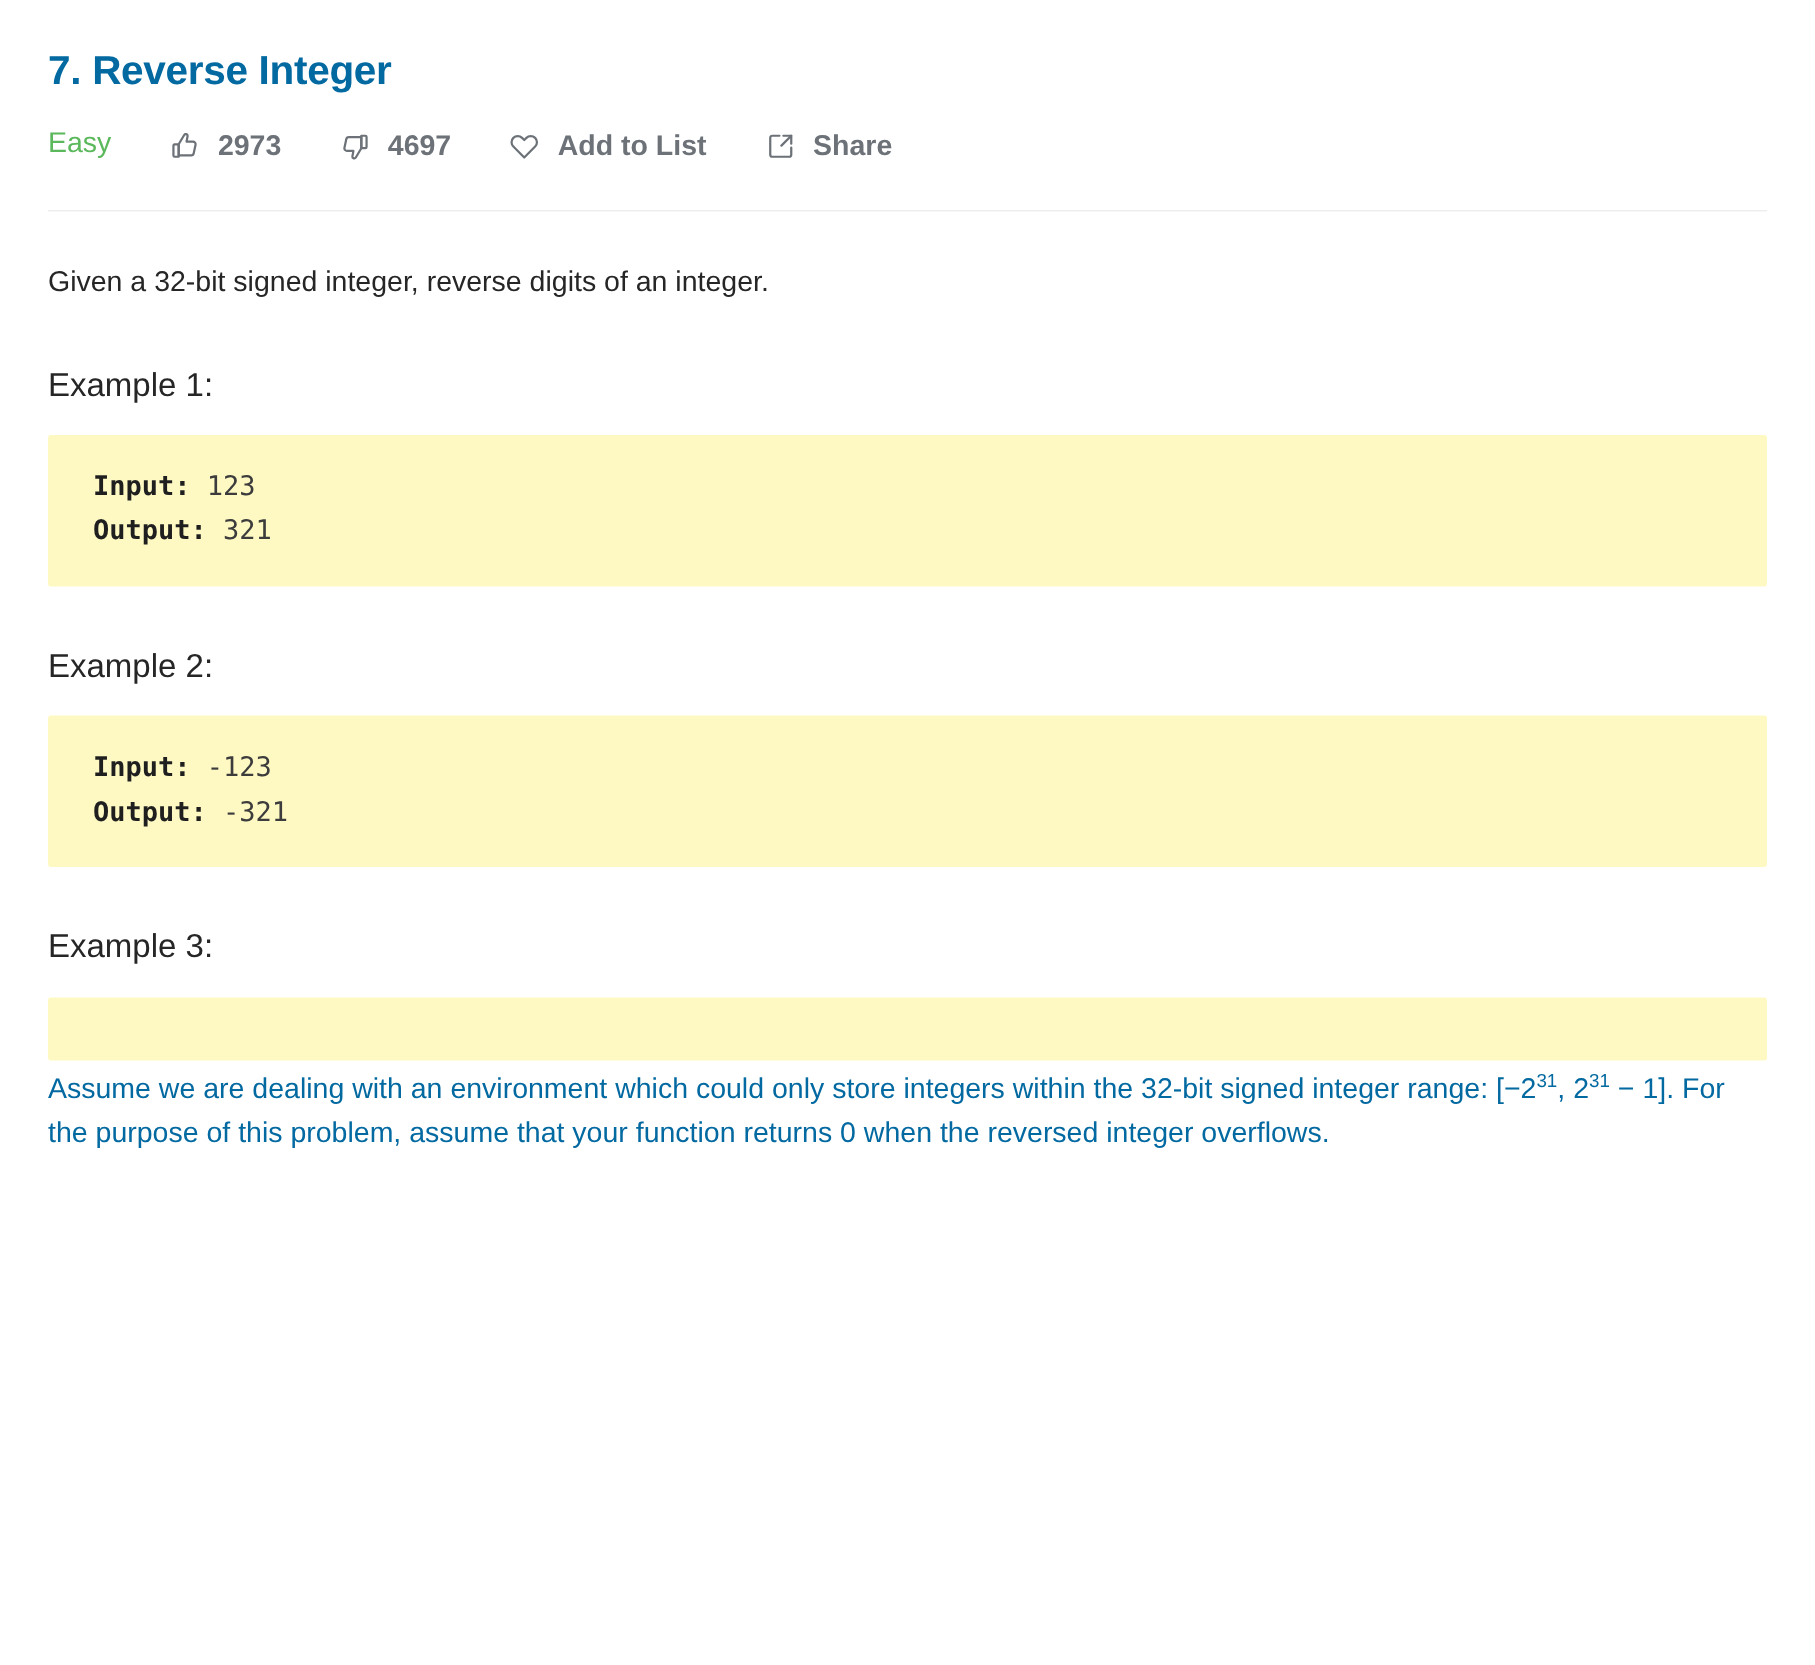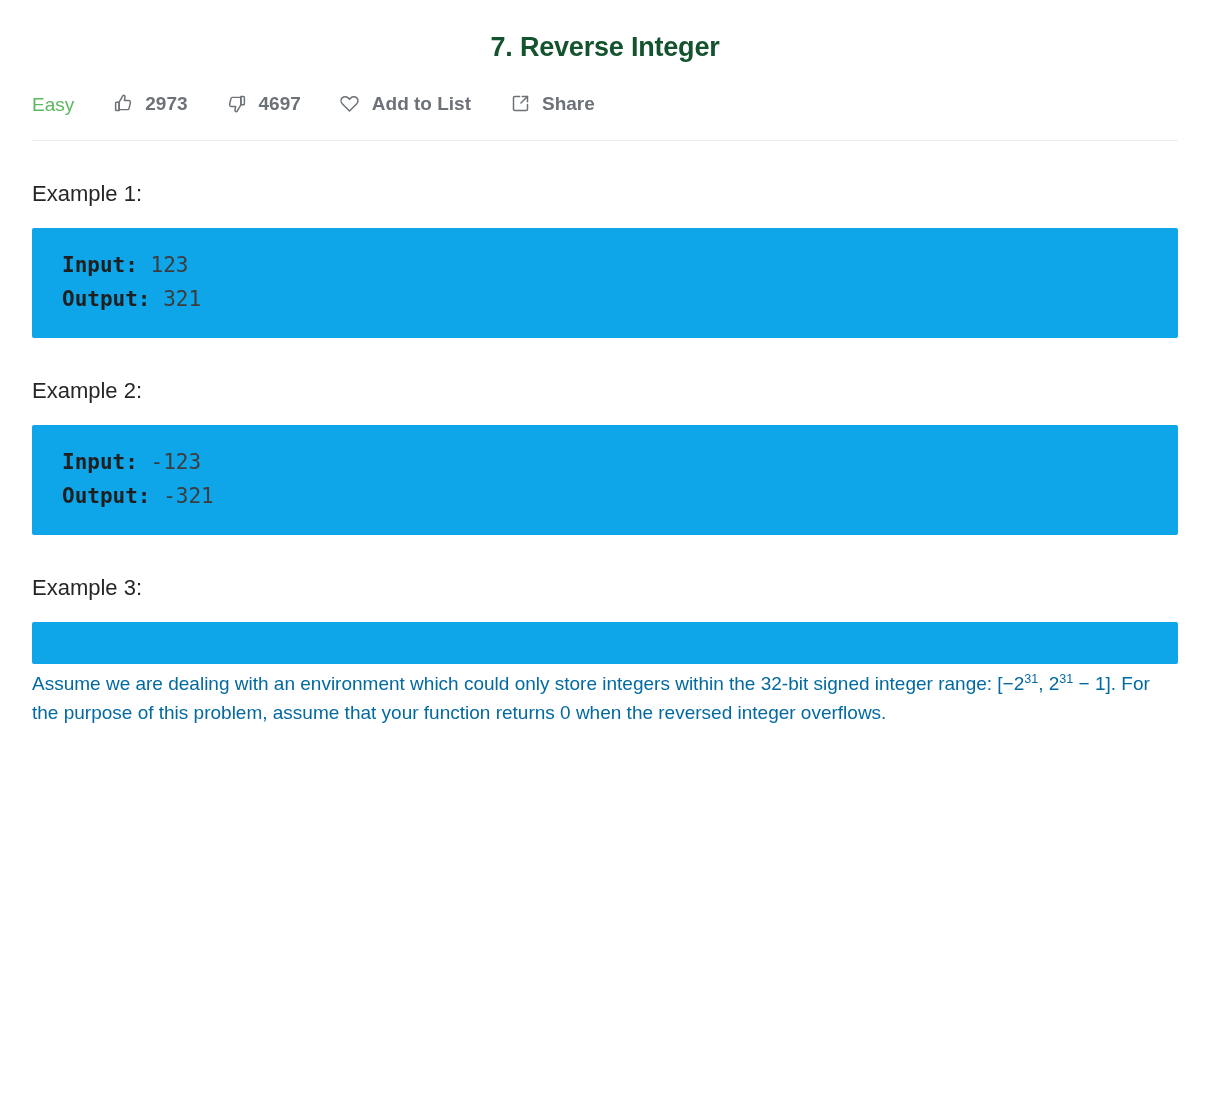--- a/index.html
+++ b/index.html
@@ -20,30 +20,29 @@
   .page {
     width: 1210px;
     padding: 0 32px;
   }
 
   
   .problem-title {
     font-size: 27px;
     font-weight: bold;
     line-height: 1.3;
-    color: #14532d;
+    color: #0369a1;
     margin: 0;
     padding-top: 30px;
     letter-spacing: -0.2px;
-    text-align: center;
   }
 
   .meta-row {
     display: flex;
-    align-items: flex-end;
+    align-items: flex-start;
     margin-top: 21px;
     height: 28px;
   }
   .difficulty {
     font-size: 19px;
     color: #5cb85c;
     line-height: 1;
     margin-right: 38px;
     white-space: nowrap;
   }
@@ -89,25 +88,25 @@
 
   .example-heading {
     font-size: 22px;
     font-weight: normal;
     color: #262626;
     margin: 38px 0 0 0;
     line-height: 1.4;
   }
 
   .codeblock {
-    background: #0ea5e9;
+    background: #fef9c3;
     padding: 20px 0 22px 30px;
     margin-top: 18px;
     font-family: "DejaVu Sans Mono", "Liberation Mono", monospace;
-    font-size: 21px;
+    font-size: 18px;
     line-height: 1.62;
     color: #262626;
     border-radius: 2px;
   }
   .codeline { white-space: pre; }
   .codeline .k {
     font-weight: bold;
     color: #1f1f1f;
   }
   .codeline .v { color: #3c3c3c; }
@@ -182,20 +181,21 @@
       </span>
       <span class="label">Share</span>
     </div>
 
   </div>
 
   <div class="divider"></div>
 
   <div class="content">
 
+    <p class="description">Given a 32-bit signed integer, reverse digits of an integer.</p>
 
     <p class="example-heading">Example 1:</p>
     <div class="codeblock">
       <div class="codeline"><span class="k">Input:</span> <span class="v">123</span></div>
       <div class="codeline"><span class="k">Output:</span> <span class="v">321</span></div>
     </div>
 
     <p class="example-heading">Example 2:</p>
     <div class="codeblock">
       <div class="codeline"><span class="k">Input:</span> <span class="v">-123</span></div>

